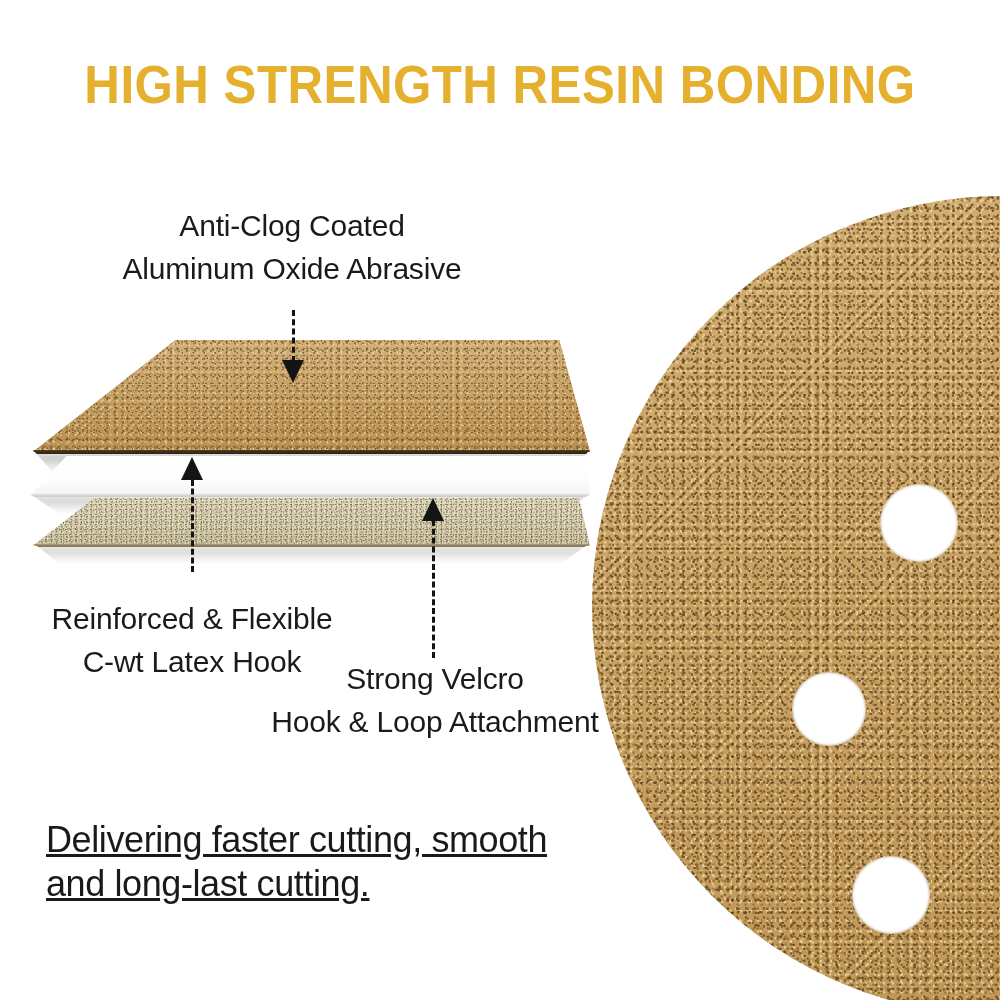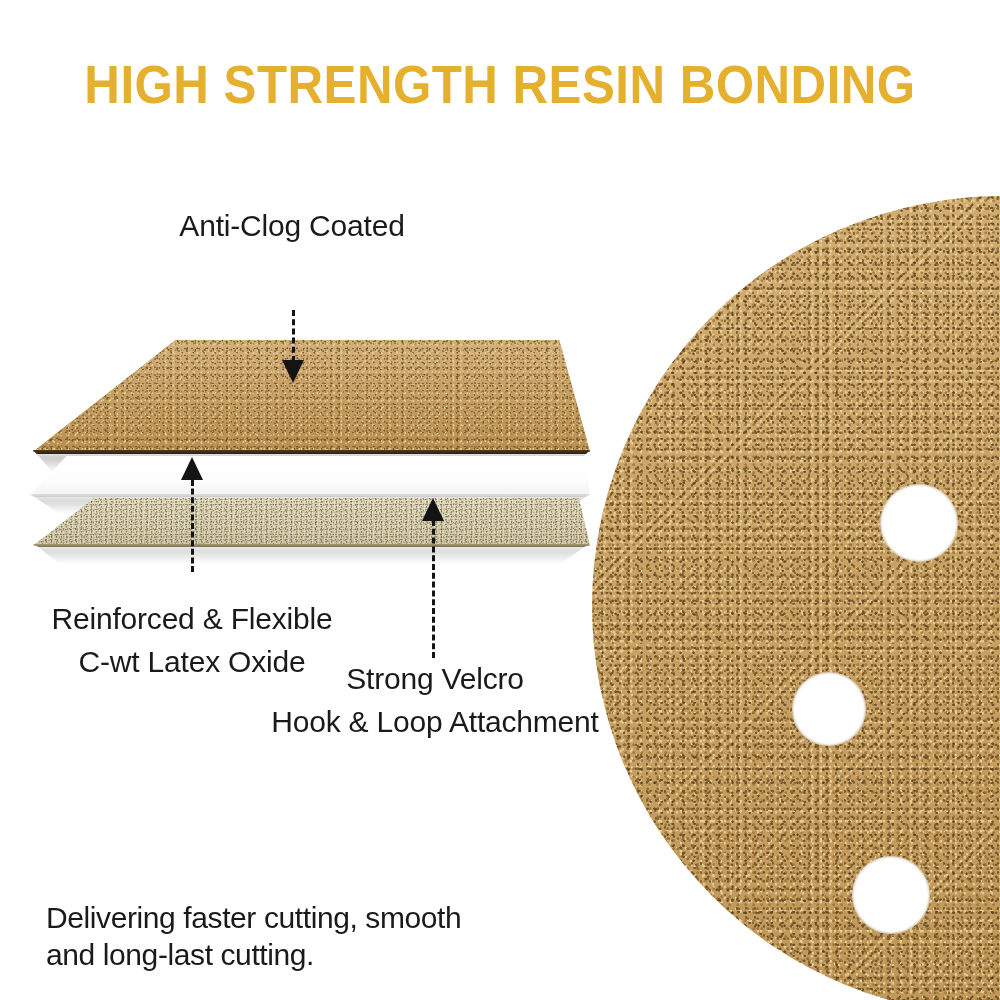--- a/index.html
+++ b/index.html
@@ -50,27 +50,28 @@
   .label .l1, .label .l2 { display: block; }
 
   #label-top      { left: 42px;  top: 205px;  width: 500px; }
   #label-paper    { left: 0px;   top: 570px;  width: 384px; margin-top: 28px; }
   #label-velcro   { left: 212px; top: 658px;  width: 446px; }
 
   
   #caption {
     position: absolute;
     left: 46px;
-    top: 900px;
+    top: 818px;
     width: 600px;
     color: #1a1a1a;
     font-family: "Liberation Sans", sans-serif;
-    font-size: 30px;
+    font-size: 36px;
     line-height: 1.22;
     letter-spacing: -0.4px;
+    text-decoration: underline;
   }
   #caption span { display: block; }
 
   
   #stack {
     position: absolute;
     left: 30px;
     top: 330px;
     width: 560px;
     height: 215px;
@@ -267,25 +268,26 @@
   <div id="head-grit" class="arrowhead arrow-down"></div>
 
   <div id="leader-paper" class="leader"></div>
   <div id="head-paper" class="arrowhead arrow-up"></div>
 
   <div id="leader-velcro" class="leader"></div>
   <div id="head-velcro" class="arrowhead arrow-up"></div>
 
   <div id="label-top" class="label">
     <span class="l1">Anti-Clog Coated</span>
+    <span class="l2">Aluminum Oxide Abrasive</span>
   </div>
 
   <div id="label-paper" class="label">
     <span class="l1">Reinforced &amp; Flexible</span>
-    <span class="l2">C-wt Latex Oxide</span>
+    <span class="l2">C-wt Latex Hook</span>
   </div>
 
   <div id="label-velcro" class="label">
     <span class="l1">Strong Velcro</span>
     <span class="l2">Hook &amp; Loop Attachment</span>
   </div>
 
   <div id="caption">
     <span>Delivering faster cutting, smooth</span>
     <span>and long-last cutting.</span>

